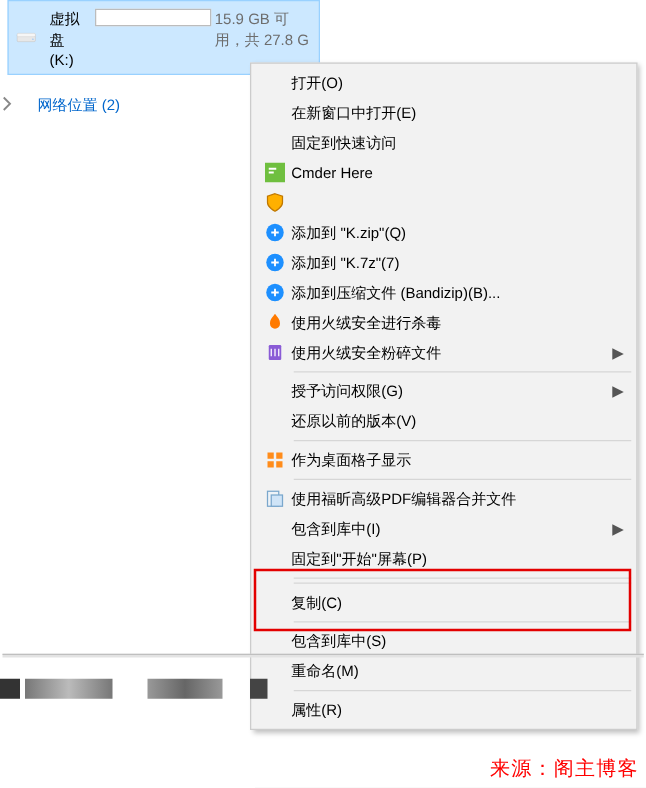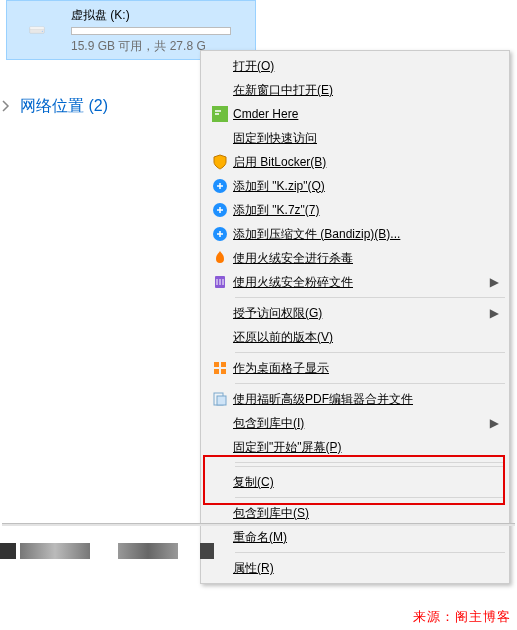--- a/index.html
+++ b/index.html
@@ -1,42 +1,42 @@
 <!DOCTYPE html>
 <html><head>
 <meta charset="utf-8">
 <style>
   * { margin: 0; padding: 0; box-sizing: border-box; font-family: "Microsoft YaHei", "Segoe UI", sans-serif; }
   body { width: 517px; height: 630px; background: #fff; overflow: hidden; position: relative; font-size: 12px; color: #000; }
 
   .drive-box { position: absolute; left: 6px; top: 0; width: 250px; height: 60px; background: #cce8ff; border: 1px solid #99d1ff; padding: 4px 6px; display: flex; gap: 10px; }
   .drive-icon-wrap { width: 48px; display: flex; align-items: center; justify-content: center; }
-  .drive-meta { flex: 1; display: flex; flex-direction: column; gap: 3px; padding-top: 2px; }
+  .drive-meta { flex: 1; display: flex; flex-direction: row; gap: 3px; padding-top: 2px; }
   .drive-name { color: #000; font-size: 12px; }
   .drive-bar { width: 160px; height: 14px; border: 1px solid #bcbcbc; background: #fff; }
   .drive-sub { color: #6d6d6d; font-size: 12px; }
 
-  .tree-row { position: absolute; left: 0; top: 76px; display: flex; align-items: center; gap: 8px; font-size: 16px; margin-top: 20px; }
+  .tree-row { position: absolute; left: 0; top: 76px; display: flex; align-items: center; gap: 18px; font-size: 12px; }
   .tree-chevron { color: #777; }
   .tree-label { color: #0066cc; }
 
   .ctxmenu { position: absolute; left: 200px; top: 50px; width: 310px; background: #f2f2f2; border: 1px solid #cccccc; box-shadow: 2px 2px 4px rgba(0,0,0,0.25); padding: 3px 2px; }
-  .mi { display: flex; align-items: center; height: 24px; padding: 0 18px 0 4px; position: relative; cursor: default; text-decoration: underline; }
+  .mi { display: flex; align-items: center; height: 24px; padding: 0 18px 0 4px; position: relative; cursor: default; }
   .mi .lic { width: 26px; display: flex; align-items: center; justify-content: center; }
   .mi .lbl { flex: 1; white-space: nowrap; overflow: hidden; }
   .mi .sub { position: absolute; right: 8px; color: #555; font-family: inherit; }
   .mi.disabled .lbl { color: #9a9a9a; }
   .sep { height: 1px; background: #d6d6d6; margin: 3px 2px 3px 32px; }
   .redbox { position: absolute; border: 2px solid #e30000; pointer-events: none; }
 
   .status-border { position: absolute; left: 2px; right: 2px; top: 523px; height: 3px; background: #e3e3e3; border-top: 1px solid #bfbfbf; }
   .noise-row { position: absolute; left: 0; top: 540px; width: 100%; height: 22px; display: flex; align-items: center; }
   .noise-seg { height: 16px; margin-right: 4px; }
 
-  .watermark { position: absolute; right: 6px; bottom: 4px; color: #ff0000; font-size: 13px; letter-spacing: 1px; }
+  .watermark { position: absolute; right: 6px; bottom: 4px; color: #ff0000; font-size: 16px; letter-spacing: 1px; }
 
   .ic { width: 16px; height: 16px; display: block; }
 </style>
 </head>
 <body>
 
 <div class="drive-box">
   <div class="drive-icon-wrap">
     <svg class="ic" viewBox="0 0 48 32" width="44" height="30">
       <rect x="2" y="8" width="44" height="18" rx="3" fill="#e8e8e8" stroke="#b8b8b8"></rect>
@@ -63,39 +63,38 @@
 <div class="ctxmenu">
   <div class="mi">
       <span class="lic"></span>
       <span class="lbl">打开(O)</span>
     </div>
   <div class="mi">
       <span class="lic"></span>
       <span class="lbl">在新窗口中打开(E)</span>
     </div>
   <div class="mi">
+      <span class="lic"></span>
+      <span class="lbl">固定到快速访问</span>
+    </div>
+  <div class="mi">
       <span class="lic">
         <svg class="ic" viewBox="0 0 16 16">
           <rect width="16" height="16" fill="#6fbf3f"></rect>
           <path d="M3 5h6M3 8h4" stroke="#fff" stroke-width="1.5"></path>
         </svg>
       </span>
       <span class="lbl">Cmder Here</span>
     </div>
   <div class="mi">
-      <span class="lic"></span>
-      <span class="lbl">固定到快速访问</span>
-    </div>
-  <div class="mi">
       <span class="lic">
         <svg class="ic" viewBox="0 0 16 16">
           <path d="M8 1 L14 3 V8 C14 12 8 15 8 15 C8 15 2 12 2 8 V3 Z" fill="#ffb000" stroke="#c07800"></path>
         </svg>
       </span>
-      <span class="lbl">启用 BitLocker(B)</span>
     </div>
   <div class="mi">
       <span class="lic">
         <svg class="ic" viewBox="0 0 16 16">
           <circle cx="8" cy="8" r="7" fill="#1e90ff"></circle>
           <path d="M5 8h6M8 5v6" stroke="#fff" stroke-width="1.5"></path>
         </svg>
       </span>
       <span class="lbl">添加到 "K.zip"(Q)</span>
     </div>

